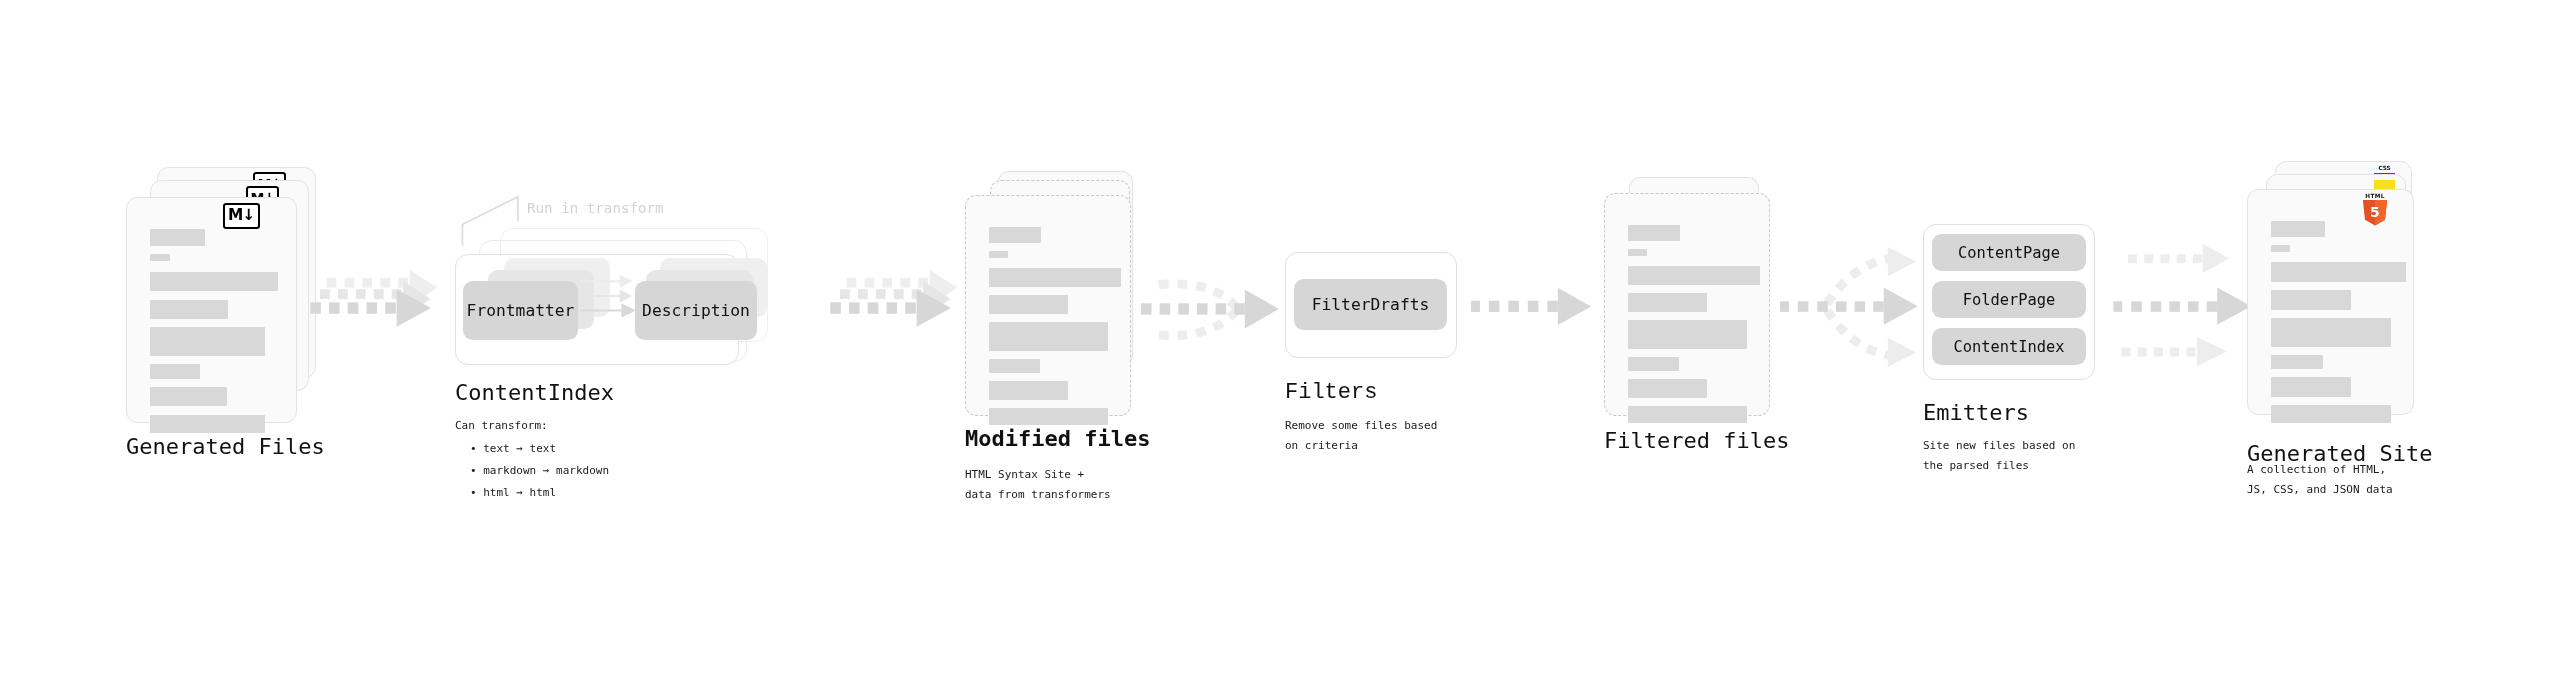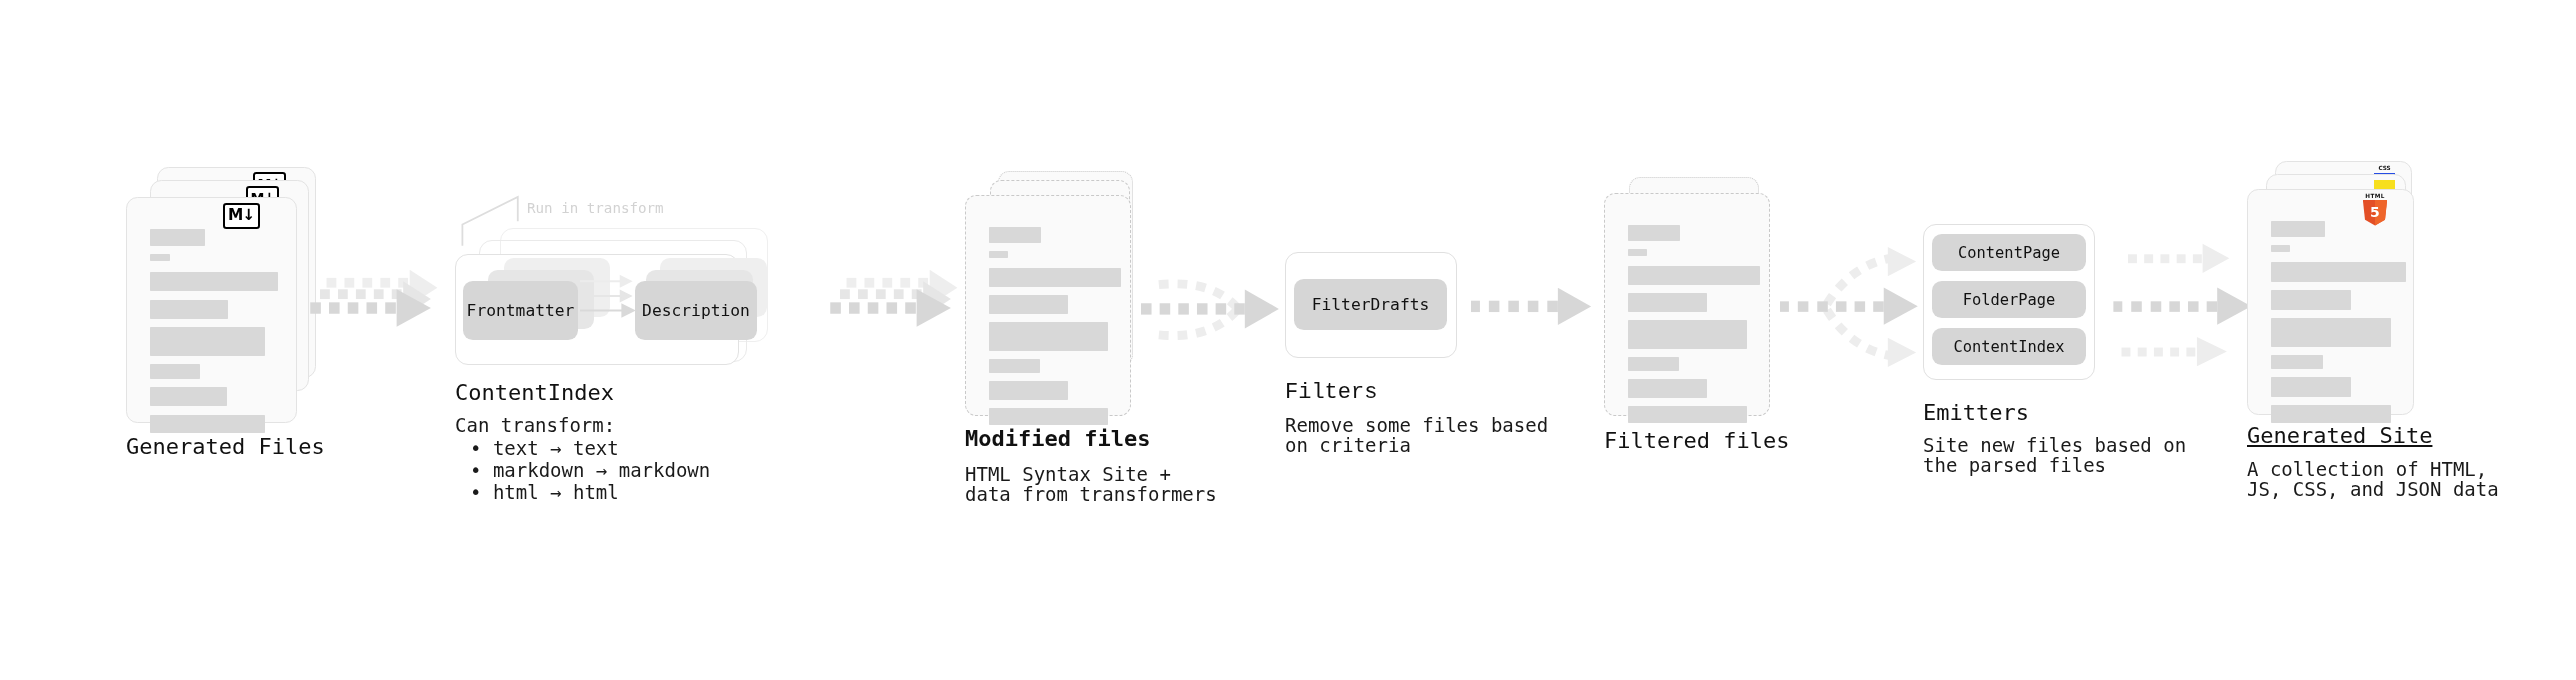--- a/index.html
+++ b/index.html
@@ -59,21 +59,21 @@
   .chip{
     position:absolute;background:#d6d6d6;border-radius:9.8px;
     display:flex;align-items:center;justify-content:center;
     font-size:16.3px;color:#111;white-space:nowrap;box-sizing:border-box;
   }
   .chip.ghost1{background:#e6e6e6;}
   .chip.ghost2{background:#efefef;}
 
   
   .title{position:absolute;font-size:22px;color:#111;white-space:nowrap;letter-spacing:0px;}
-  .sub{position:absolute;font-size:19px;color:#1a1a1a;line-height:19.5px;white-space:pre;}
+  .sub{position:absolute;font-size:11px;color:#1a1a1a;line-height:19.5px;white-space:pre;}
   .note{position:absolute;font-size:14.2px;color:#d2d2d2;white-space:nowrap;}
 
   
   svg.ar{position:absolute;overflow:visible;}
 </style>
 </head>
 <body>
 
 <div class="stage">
 
@@ -364,19 +364,19 @@
       </div>
     </div>
 
     <div class="html5" style="left:2361px;top:193px;">
       <div class="cap">HTML</div>
       <div class="shield">
         <div class="five">5</div>
       </div>
     </div>
 
-    <div class="title" style="left:2247px;top:423px;text-decoration:underline;">Generated Site</div>
+    <div class="title" style="left:2247px;top:441px;">Generated Site</div>
     <div class="sub" style="left:2247px;top:460px;">A collection of HTML,
 JS, CSS, and JSON data</div>
   </div>
 
 </div>
 
 
 </body></html>

